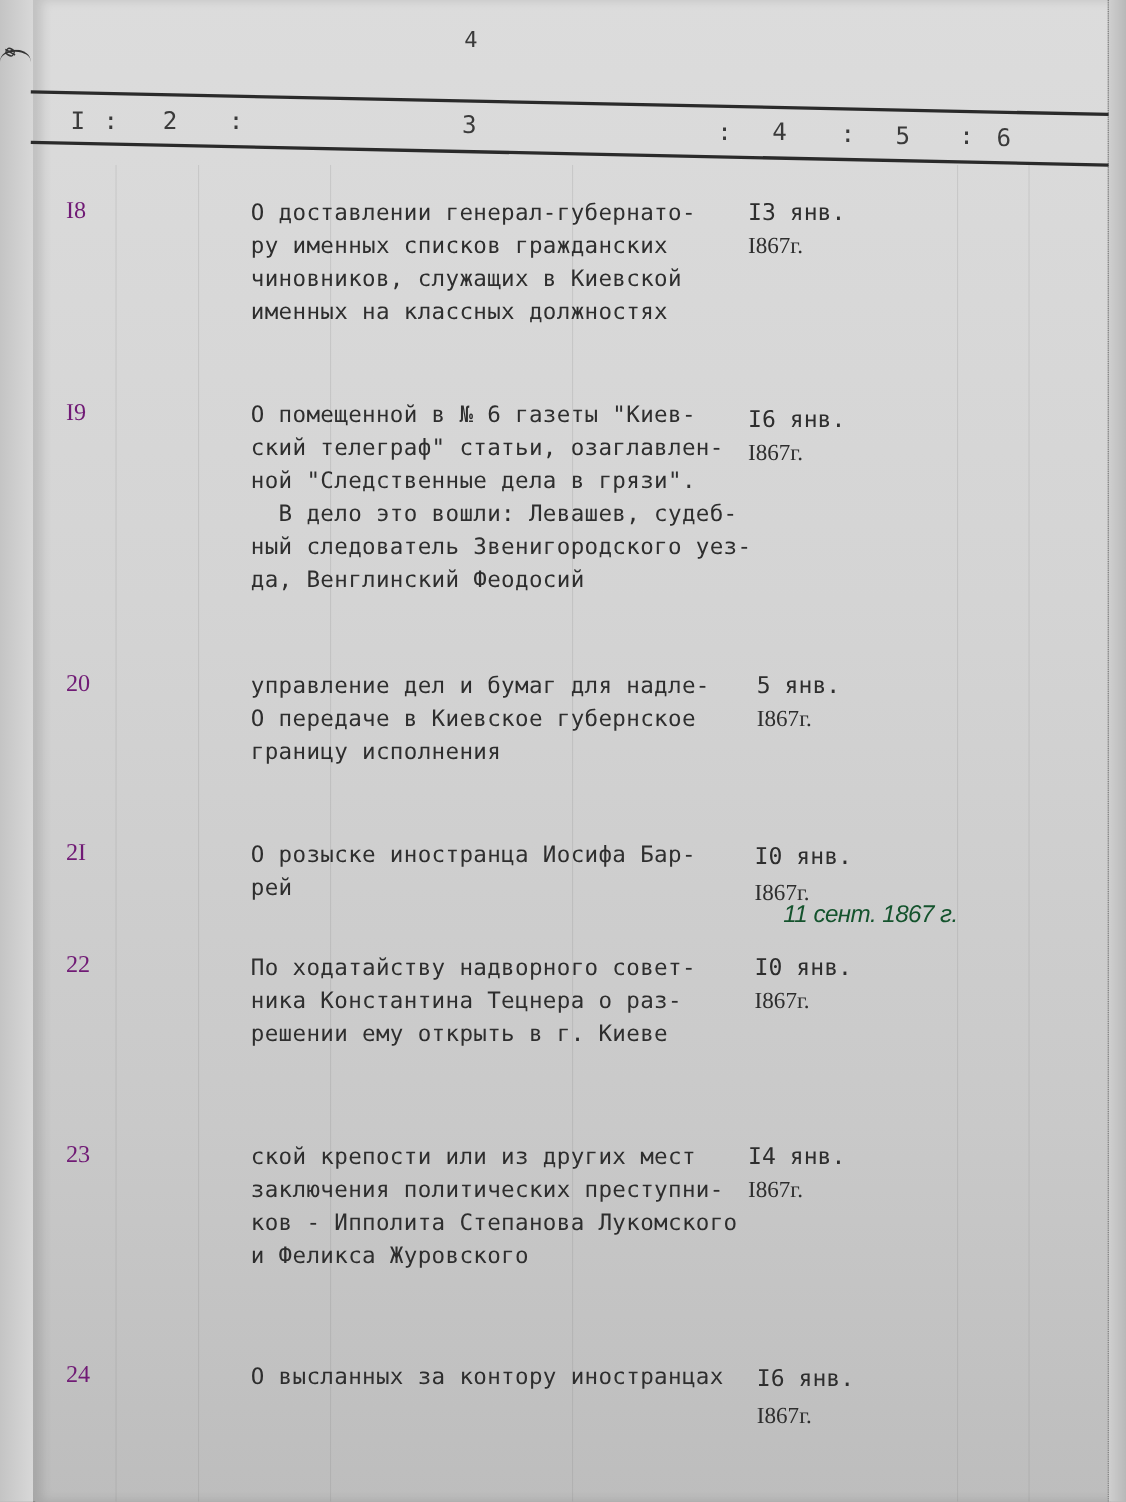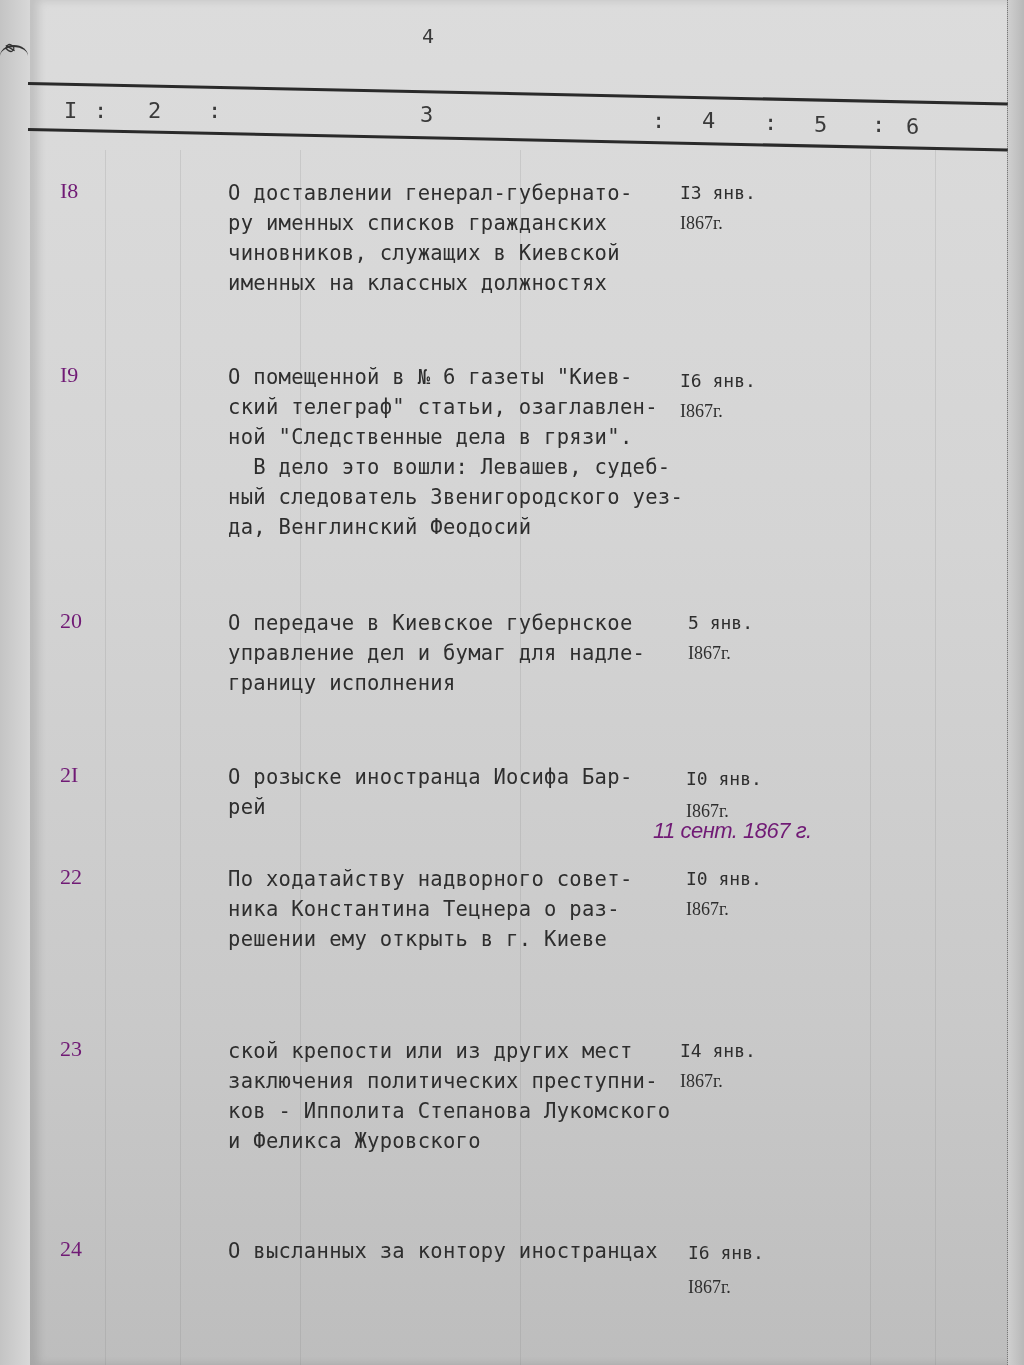--- a/index.html
+++ b/index.html
@@ -114,35 +114,35 @@
       font-size: 20.5px;
       line-height: 30px;
       white-space: pre;
       letter-spacing: 0.3px;
       margin-left: 28px;
     }
     .entry .date {
       position: absolute;
       left: 680px;
       top: 0;
-      font-size: 18px;
+      font-size: 21px;
       line-height: 30px;
       white-space: pre;
     }
     .entry .date .year {
       font-family: Liberation Serif, serif;
     }
     .handwritten {
       position: absolute;
-      left: 653px;
+      left: 712px;
       top: 818px;
       font-family: "Liberation Sans", sans-serif;
       font-style: italic;
       font-size: 22px;
-      color: #701a75;
+      color: #14532d;
       letter-spacing: -0.5px;
     }
   </style>
 </head>
 <body>
 
 <div class="left-strip">
   <div class="curve"></div>
   <span class="fold-mark">Ф</span>
 </div>
@@ -184,21 +184,21 @@
 </div>
 
 <div class="entry" style="top:362px">
   <div class="num">I9</div>
   <div class="desc"><div>О помещенной в № 6 газеты "Киев-</div><div>ский телеграф" статьи, озаглавлен-</div><div>ной "Следственные дела в грязи".</div><div>  В дело это вошли: Левашев, судеб-</div><div>ный следователь Звенигородского уез-</div><div>да, Венглинский Феодосий</div></div>
   <div class="date" style="top:4px"><div>I6 янв.</div><div class="year">I867г.</div></div>
 </div>
 
 <div class="entry" style="top:608px">
   <div class="num">20</div>
-  <div class="desc"><div>О передаче в Киевское губернское</div><div>управление дел и бумаг для надле-</div><div>границу исполнения</div></div>
+  <div class="desc"><div>управление дел и бумаг для надле-</div><div>О передаче в Киевское губернское</div><div>границу исполнения</div></div>
   <div class="date" style="left:688px"><div>5 янв.</div><div class="year">I867г.</div></div>
 </div>
 
 <div class="entry" style="top:762px">
   <div class="num">2I</div>
   <div class="desc"><div>О розыске иностранца Иосифа Бар-</div><div>рей</div></div>
   <div class="date" style="left:686px;line-height:33px"><div>I0 янв.</div><div class="year">I867г.</div></div>
 </div>
 <div class="handwritten">11 сент. 1867 г.</div>
 

